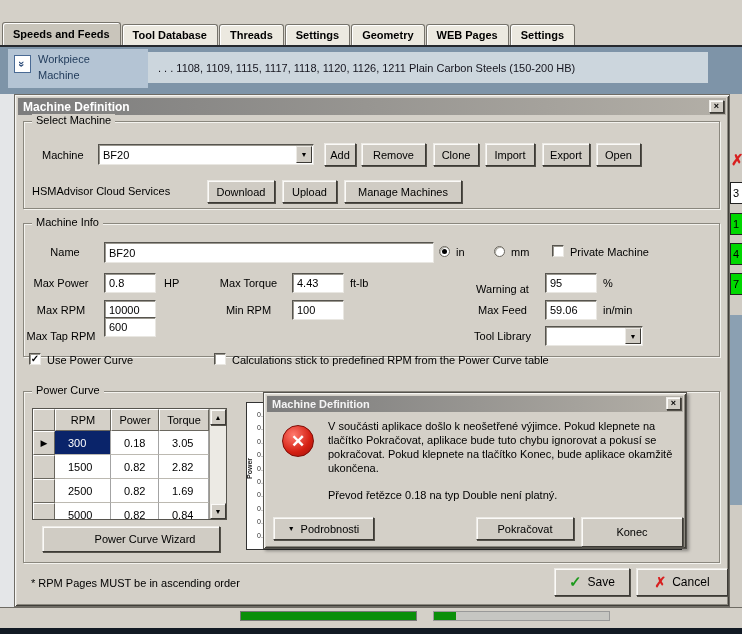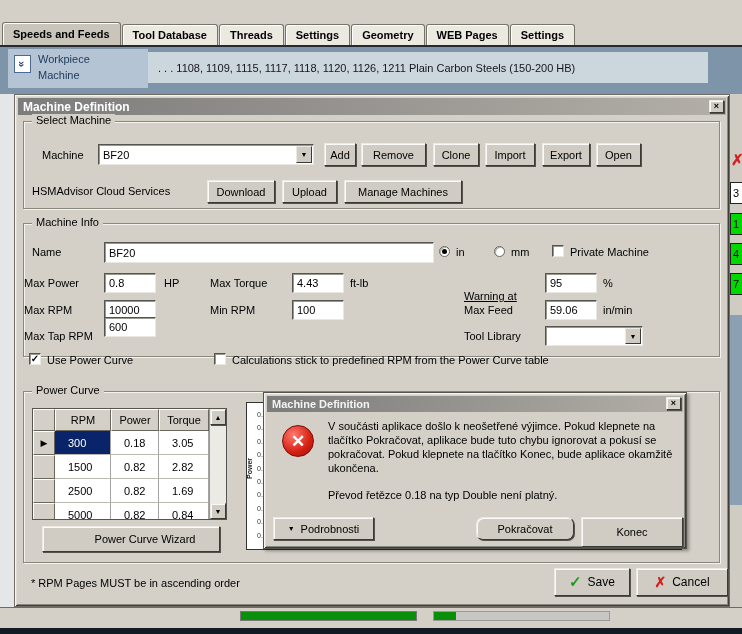--- a/index.html
+++ b/index.html
@@ -21,21 +21,21 @@
     box-shadow: inset 1px 1px 0 #9a978f;
   }
   .grp {
     position:absolute; border:1px solid #8a877e;
     box-shadow: inset 1px 1px 0 #f4f3ef, 1px 1px 0 #f4f3ef;
   }
   .grp > .legend {
     position:absolute; top:-8px; left:8px; background:#d4d0c8; padding:0 4px; font-size:11px;
   }
   .lbl { position:absolute; font-size:11px; white-space:nowrap; }
-  .lbl.r { text-align:left; }
+  .lbl.r { text-align:center; }
   .titlebar-grad { background:linear-gradient(to right,#7c7c7c,#b3afa7); }
   .closebtn { width:15px; height:13px; font-size:9px; font-weight:bold; line-height:11px; }
 
   .combo-arrow {
     position:absolute; right:1px; top:1px; bottom:1px; width:16px;
     display:flex; align-items:center; justify-content:center;
     background:#d0ccc4; font-size:7px;
     border:1px solid; border-color:#eceae5 #3c3a35 #3c3a35 #eceae5;
   }
   .radio {
@@ -141,21 +141,21 @@
   #err-title { position:absolute; left:3px; top:3px; right:3px; height:16px; display:flex; align-items:center;
     padding-left:5px; color:#f4f4f4; font-weight:bold; font-size:11px; }
   #err-close { right:5px; top:4px; }
   #err-icon { position:absolute; left:18px; top:32px; width:32px; height:32px; border-radius:50%;
     background:radial-gradient(circle at 35% 30%, #ff7a6e, #d41f12 60%, #9c120a);
     border:1px solid #7e0c06; display:flex; align-items:center; justify-content:center;
     color:#fff; font-weight:bold; font-size:17px; }
   #err-msg { position:absolute; left:64px; top:26px; width:348px; line-height:14px; }
   #err-detail { position:absolute; left:64px; top:96px; width:348px; }
   #btn-details { left:9px; top:124px; width:101px; height:23px; gap:6px; }
-  #btn-continue { left:212px; top:124px; width:98px; height:23px;border-radius:7px; }
+  #btn-continue { left:212px; top:124px; width:98px; height:23px; }
   #btn-quit { left:317px; top:124px; width:102px; height:30px; }
   .details-arrow { font-size:7px; }
 </style>
 </head>
 <body>
 
 <div id="screen">
 
 
   <div id="tabbar">
@@ -228,21 +228,21 @@
       <div class="lbl" style="left:487px; top:22px;">mm</div>
       <div class="checkbox" style="left:528px; top:21px;"></div>
       <div class="lbl" style="left:546px; top:22px;">Private Machine</div>
 
       <div class="lbl r" style="left:0px; top:53px; width:74px;">Max Power</div>
       <div class="field" style="left:80px; top:49px; width:52px; height:20px;">0.8</div>
       <div class="lbl" style="left:140px; top:53px;">HP</div>
       <div class="lbl r" style="left:186px; top:53px; width:77px;">Max Torque</div>
       <div class="field" style="left:268px; top:49px; width:52px; height:20px;">4.43</div>
       <div class="lbl" style="left:326px; top:53px;">ft-lb</div>
-      <div class="lbl r" style="left:440px; top:66px; width:77px;text-decoration:underline;">Warning at</div>
+      <div class="lbl r" style="left:440px; top:59px; width:77px;">Warning at</div>
       <div class="field" style="left:521px; top:49px; width:52px; height:20px;">95</div>
       <div class="lbl" style="left:579px; top:53px;">%</div>
 
       <div class="lbl r" style="left:0px; top:80px; width:74px;">Max RPM</div>
       <div class="field" style="left:80px; top:76px; width:52px; height:20px;">10000</div>
       <div class="lbl r" style="left:186px; top:80px; width:77px;">Min RPM</div>
       <div class="field" style="left:268px; top:76px; width:52px; height:20px;">100</div>
       <div class="lbl r" style="left:440px; top:80px; width:77px;">Max Feed</div>
       <div class="field" style="left:521px; top:76px; width:52px; height:20px;">59.06</div>
       <div class="lbl" style="left:579px; top:80px;">in/min</div>

